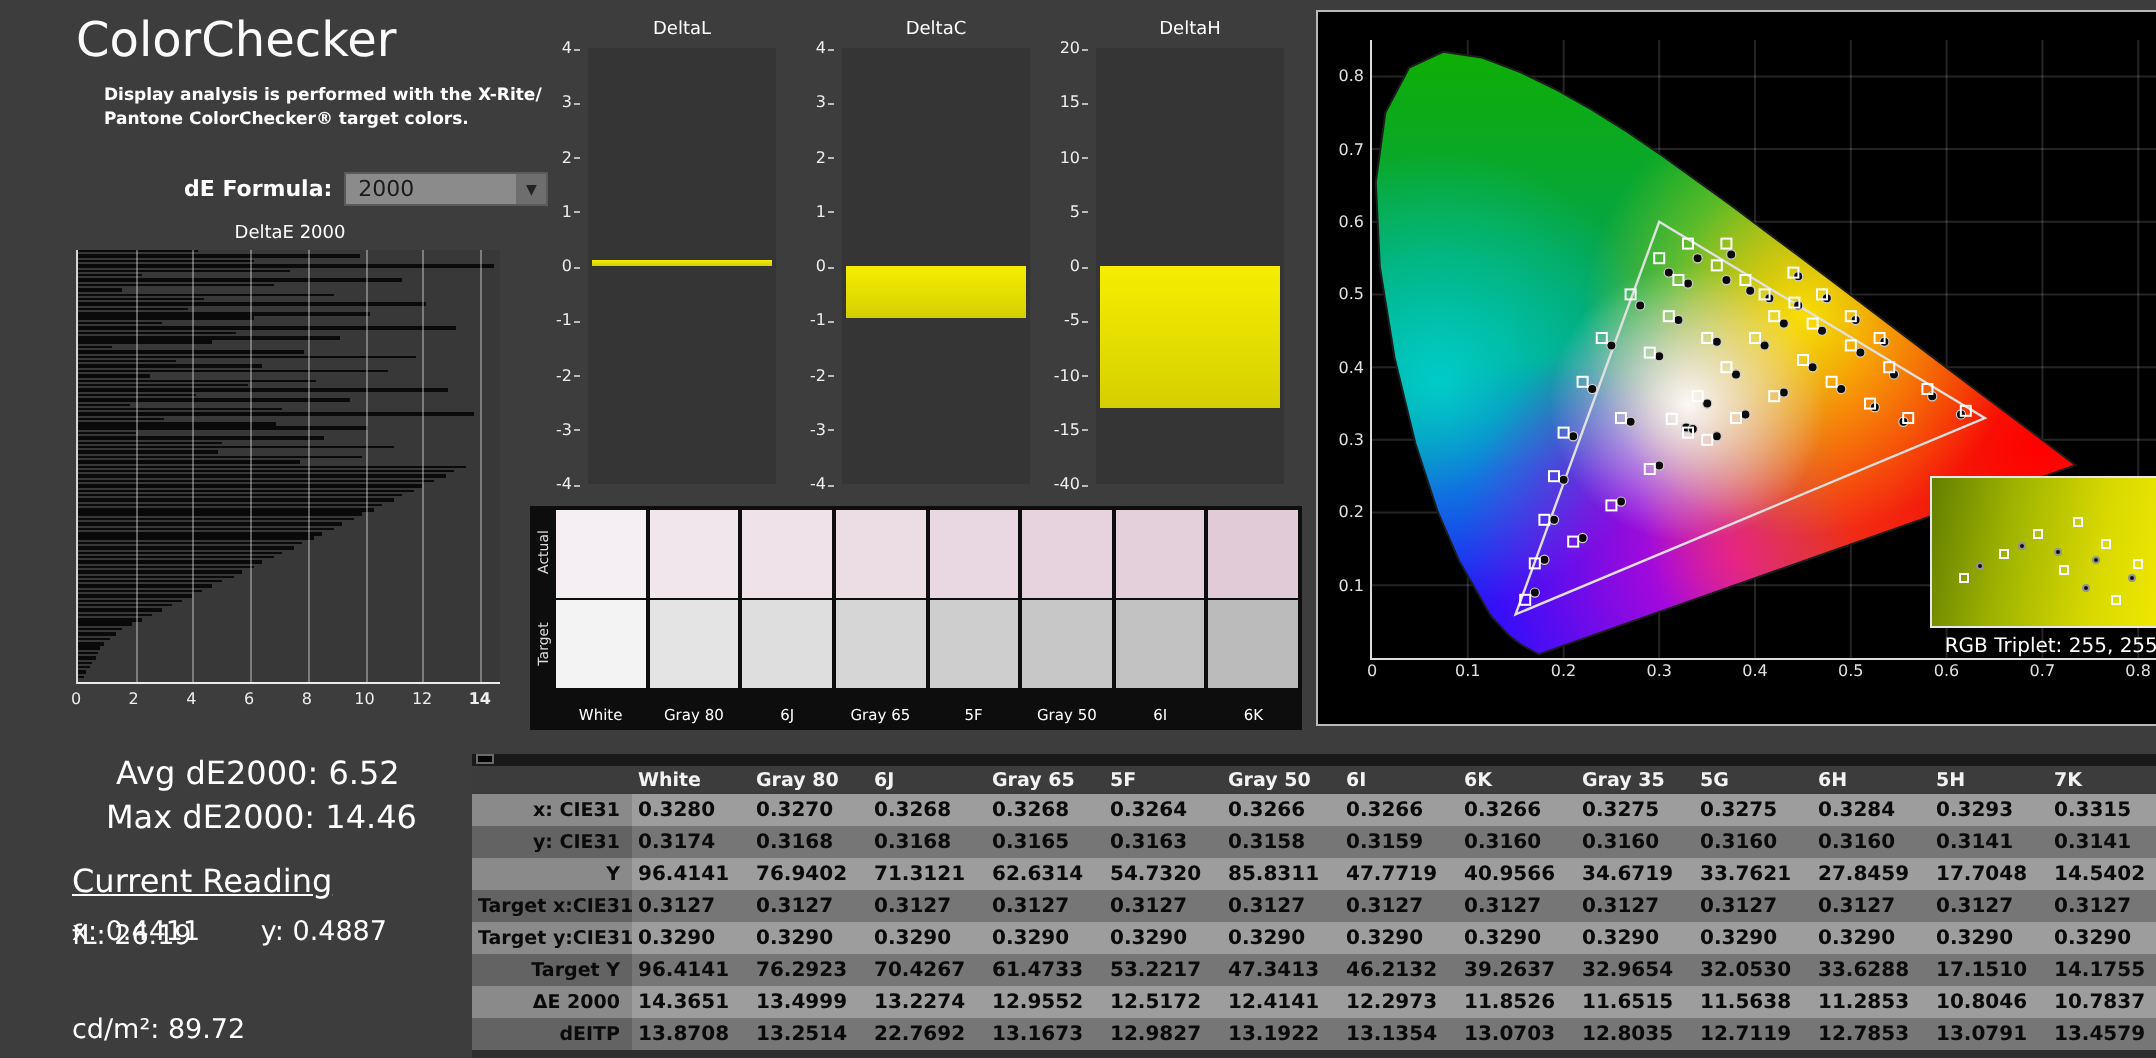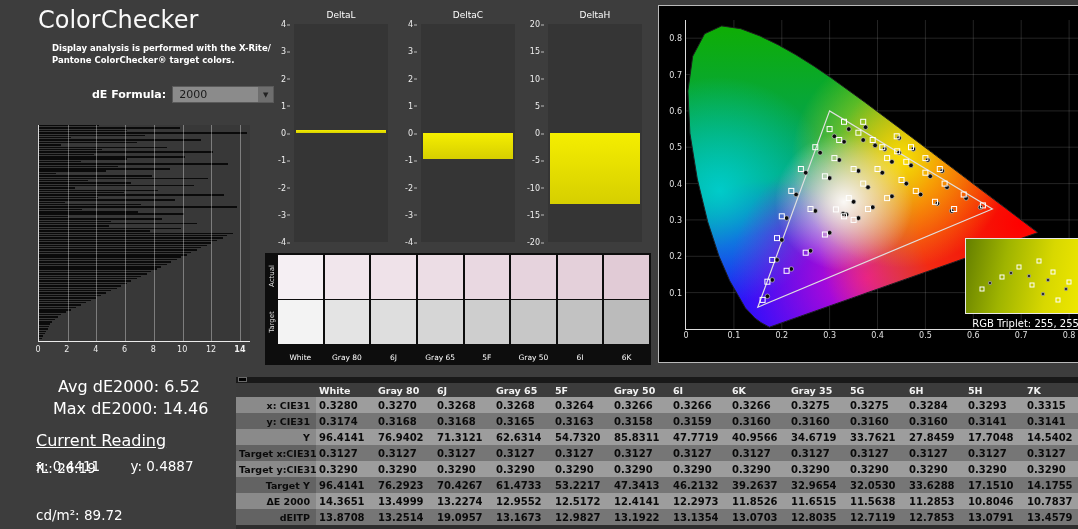--- a/index.html
+++ b/index.html
@@ -94,20 +94,21 @@
 
   <div class="abs formula-row">
     <span>dE Formula:</span>
     <div class="select">
       <span>2000</span>
       <span class="select-arrow">▼</span>
     </div>
   </div>
 
   <div class="abs de-panel">
+    <div class="de-title">DeltaE 2000</div>
     <div class="de-plot">
       <div class="de-bars">
           <div class="debar-row" style="height: 1.11111%;">
             <div class="debar" style="width: 28.5714%; background: rgb(10, 10, 10);"></div>
           </div>
           <div class="debar-row" style="height: 1.11111%;">
             <div class="debar" style="width: 66.6667%; background: rgb(10, 10, 10);"></div>
           </div>
           <div class="debar-row" style="height: 1.11111%;">
             <div class="debar" style="width: 41.4966%; background: rgb(10, 10, 10);"></div>
@@ -433,21 +434,21 @@
     <div class="dc-title">DeltaH</div>
     <div class="dc-ticks">
         <div class="dc-tick" style="top: 0%;">20</div>
         <div class="dc-tick" style="top: 12.5%;">15</div>
         <div class="dc-tick" style="top: 25%;">10</div>
         <div class="dc-tick" style="top: 37.5%;">5</div>
         <div class="dc-tick" style="top: 50%;">0</div>
         <div class="dc-tick" style="top: 62.5%;">-5</div>
         <div class="dc-tick" style="top: 75%;">-10</div>
         <div class="dc-tick" style="top: 87.5%;">-15</div>
-        <div class="dc-tick" style="top: 100%;">-20</div>
+        <div class="dc-tick" style="top: 100%;">-40</div>
       </div>
     <div class="dc-plot">
         <div class="dc-bar" style="top: 50%; height: 32.75%; background: linear-gradient(rgb(245, 238, 0), rgb(214, 207, 0));"></div>
       </div>
   </div>
 
   <div class="abs sw-strip">
     <div class="sw-side">
       <div>
           <span>Actual</span>
@@ -864,21 +865,21 @@
             <td>11.5638</td>
             <td>11.2853</td>
             <td>10.8046</td>
             <td>10.7837</td>
             <td>10.7742</td>
           </tr>
           <tr class="odd">
             <td class="rowlabel">dEITP</td>
             <td>13.8708</td>
             <td>13.2514</td>
-            <td>19.0957</td>
+            <td>22.7692</td>
             <td>13.1673</td>
             <td>12.9827</td>
             <td>13.1922</td>
             <td>13.1354</td>
             <td>13.0703</td>
             <td>12.8035</td>
             <td>12.7119</td>
             <td>12.7853</td>
             <td>13.0791</td>
             <td>13.4579</td>

